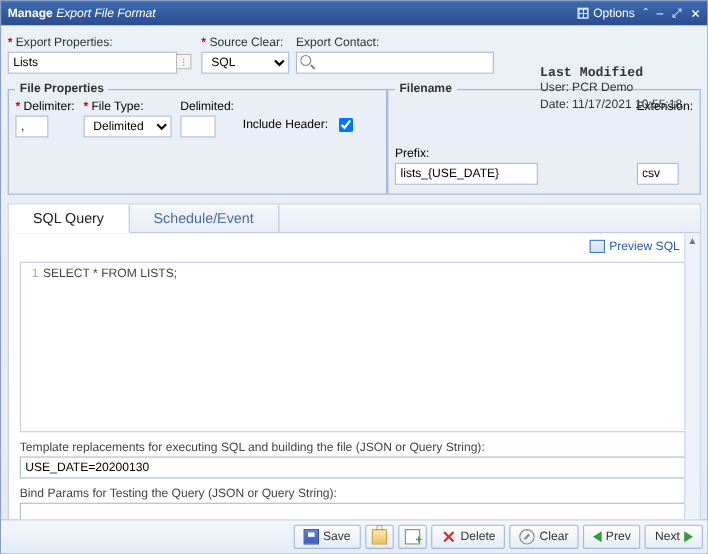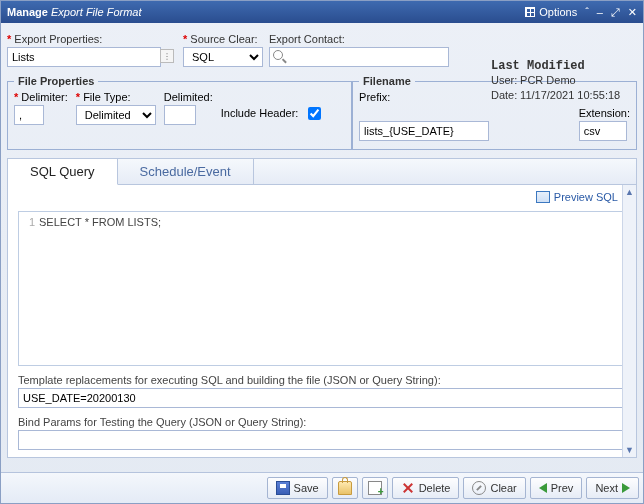--- a/index.html
+++ b/index.html
@@ -132,25 +132,25 @@
             <label>Include Header:</label>
             <input type="checkbox" checked="" style="">
           </div>
         </div>
       </fieldset>
       <fieldset style="flex:0.9">
         <legend>Filename</legend>
         <div class="props-row">
           <div style="flex:1">
             <label>Prefix:</label>
-            <input type="text" style="width: 130px; margin-top: 16px;" value="lists_{USE_DATE}">
+            <input type="text" style="width: 130px;" value="lists_{USE_DATE}">
           </div>
           <div>
             <label>Extension:</label>
-            <input type="text" style="width: 48px;" value="csv">
+            <input type="text" style="width: 38px; margin-top: 43px;" value="csv">
           </div>
         </div>
       </fieldset>
     </div>
 
     <div class="tabs-wrap" style="height:300px">
       <div class="tabs">
         <div class="tab active">SQL Query</div>
         <div class="tab">Schedule/Event</div>
       </div>

